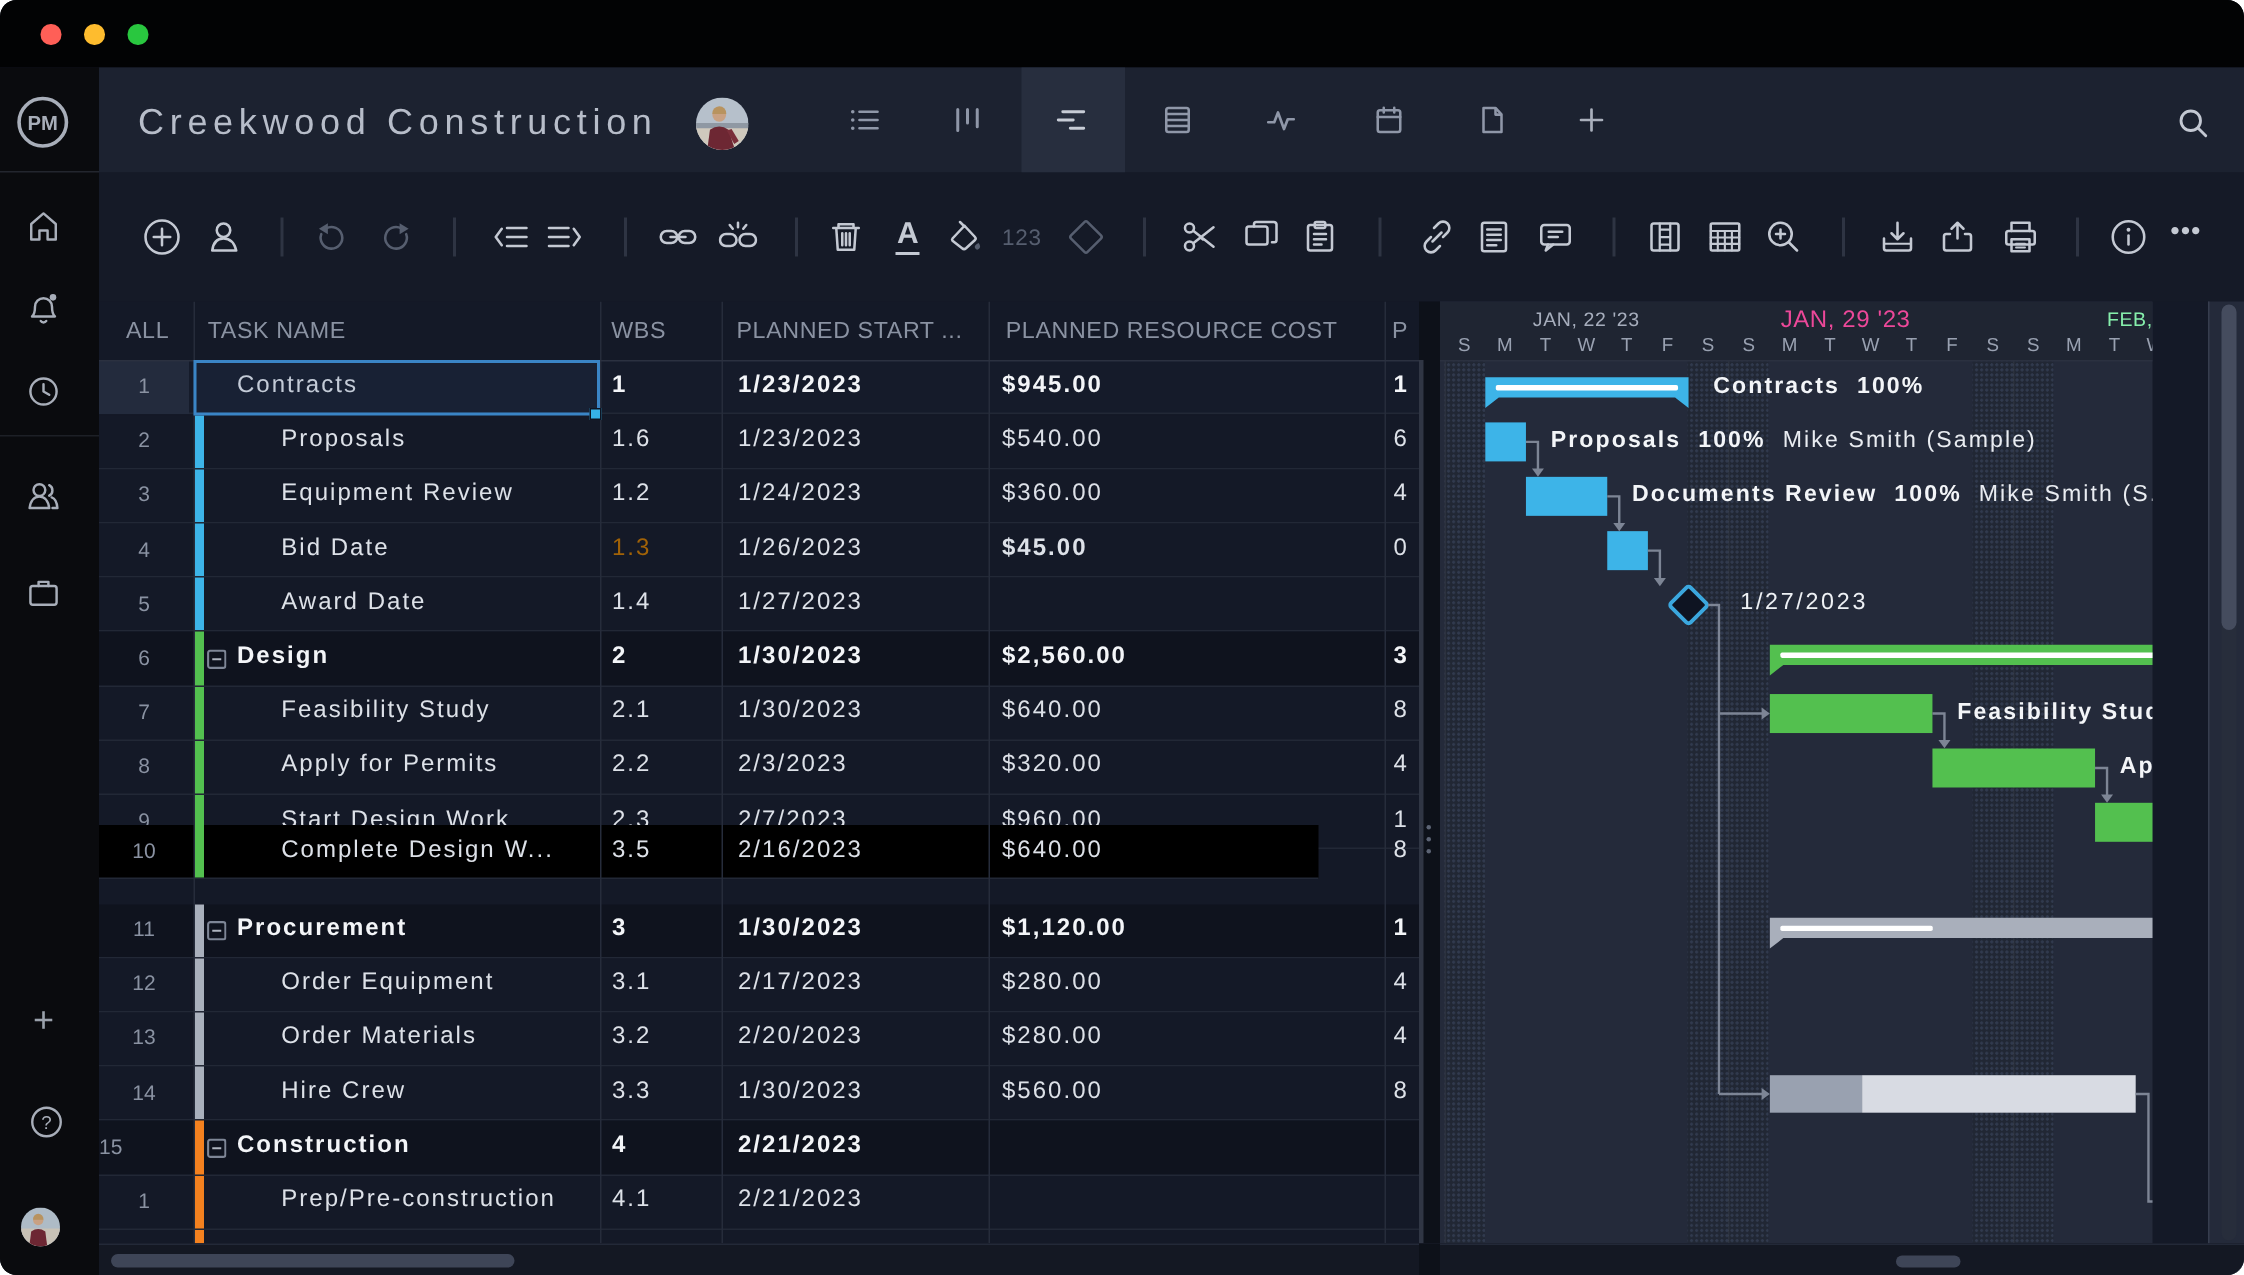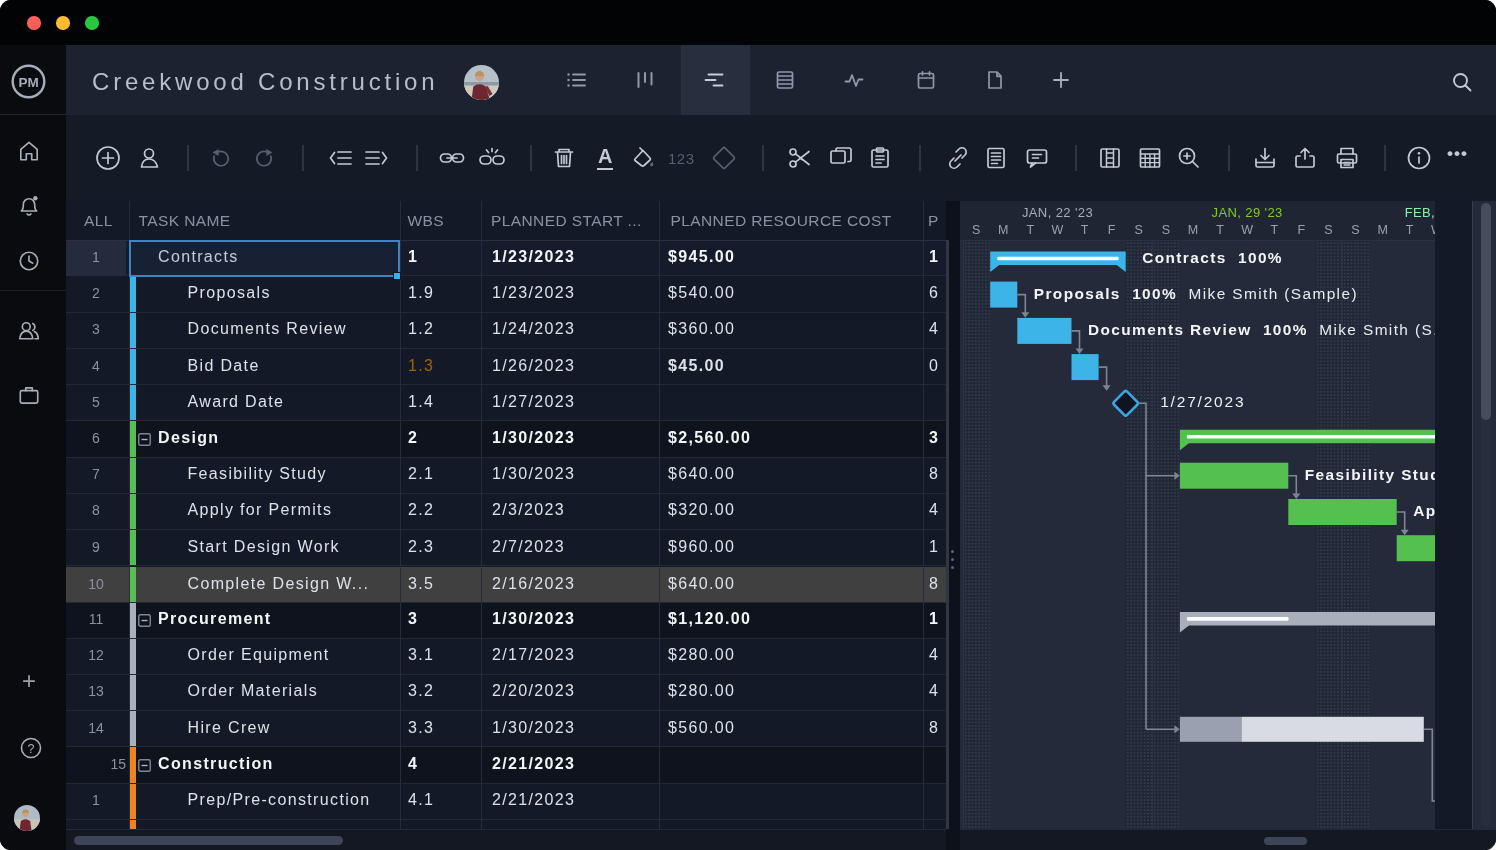--- a/index.html
+++ b/index.html
@@ -239,30 +239,30 @@
 <div class="abs txt" style="left:342px;top:7.5px;font-size:16px;letter-spacing:1.35px;font-weight:bold;color:#f3f5f8">1</div>
 <div class="abs txt" style="left:426px;top:7.5px;font-size:16px;letter-spacing:1.35px;font-weight:bold;color:#f3f5f8">1/23/2023</div>
 <div class="abs txt" style="left:602px;top:7.5px;font-size:16px;letter-spacing:1.35px;font-weight:bold;color:#f3f5f8">$945.00</div>
 <div class="abs txt" style="left:863px;top:7.5px;font-size:16px;letter-spacing:1.35px;font-weight:bold;color:#f3f5f8">1</div>
 </div>
 <div class="abs" style="left:0;top:75.5px;width:880px;height:36.2px;background:#141927;border-bottom:1px solid #222836">
 <div class="abs" style="left:0;top:0;width:60px;height:36.2px;"></div>
 <div class="abs txt" style="left:0;top:8.5px;width:60px;text-align:center;font-size:14px;color:#8a92a2">2</div>
 <div class="abs" style="left:63.5px;top:0;width:6.5px;height:35.2px;background:#3db4e8"></div>
 <div class="abs txt" style="left:121.5px;top:7.5px;font-size:16px;letter-spacing:1.35px;font-weight:normal;color:#dde1e8">Proposals</div>
-<div class="abs txt" style="left:342px;top:7.5px;font-size:16px;letter-spacing:1.35px;font-weight:normal;color:#dde1e8">1.9</div>
+<div class="abs txt" style="left:342px;top:7.5px;font-size:16px;letter-spacing:1.35px;font-weight:normal;color:#dde1e8">1.6</div>
 <div class="abs txt" style="left:426px;top:7.5px;font-size:16px;letter-spacing:1.35px;font-weight:normal;color:#dde1e8">1/23/2023</div>
 <div class="abs txt" style="left:602px;top:7.5px;font-size:16px;letter-spacing:1.35px;font-weight:normal;color:#dde1e8">$540.00</div>
 <div class="abs txt" style="left:863px;top:7.5px;font-size:16px;letter-spacing:1.35px;font-weight:normal;color:#dde1e8">6</div>
 </div>
 <div class="abs" style="left:0;top:111.7px;width:880px;height:36.2px;background:#141927;border-bottom:1px solid #222836">
 <div class="abs" style="left:0;top:0;width:60px;height:36.2px;"></div>
 <div class="abs txt" style="left:0;top:8.5px;width:60px;text-align:center;font-size:14px;color:#8a92a2">3</div>
 <div class="abs" style="left:63.5px;top:0;width:6.5px;height:35.2px;background:#3db4e8"></div>
-<div class="abs txt" style="left:121.5px;top:7.5px;font-size:16px;letter-spacing:1.35px;font-weight:normal;color:#dde1e8">Documents Review</div>
+<div class="abs txt" style="left:121.5px;top:7.5px;font-size:16px;letter-spacing:1.35px;font-weight:normal;color:#dde1e8">Equipment Review</div>
 <div class="abs txt" style="left:342px;top:7.5px;font-size:16px;letter-spacing:1.35px;font-weight:normal;color:#dde1e8">1.2</div>
 <div class="abs txt" style="left:426px;top:7.5px;font-size:16px;letter-spacing:1.35px;font-weight:normal;color:#dde1e8">1/24/2023</div>
 <div class="abs txt" style="left:602px;top:7.5px;font-size:16px;letter-spacing:1.35px;font-weight:normal;color:#dde1e8">$360.00</div>
 <div class="abs txt" style="left:863px;top:7.5px;font-size:16px;letter-spacing:1.35px;font-weight:normal;color:#dde1e8">4</div>
 </div>
 <div class="abs" style="left:0;top:148.0px;width:880px;height:36.2px;background:#141927;border-bottom:1px solid #222836">
 <div class="abs" style="left:0;top:0;width:60px;height:36.2px;"></div>
 <div class="abs txt" style="left:0;top:8.5px;width:60px;text-align:center;font-size:14px;color:#8a92a2">4</div>
 <div class="abs" style="left:63.5px;top:0;width:6.5px;height:35.2px;background:#3db4e8"></div>
 <div class="abs txt" style="left:121.5px;top:7.5px;font-size:16px;letter-spacing:1.35px;font-weight:normal;color:#dde1e8">Bid Date</div>
@@ -318,21 +318,21 @@
 <div class="abs" style="left:0;top:329.1px;width:880px;height:36.2px;background:#141927;border-bottom:1px solid #222836">
 <div class="abs" style="left:0;top:0;width:60px;height:36.2px;"></div>
 <div class="abs txt" style="left:0;top:8.5px;width:60px;text-align:center;font-size:14px;color:#8a92a2">9</div>
 <div class="abs" style="left:63.5px;top:0;width:6.5px;height:35.2px;background:#53c04f"></div>
 <div class="abs txt" style="left:121.5px;top:7.5px;font-size:16px;letter-spacing:1.35px;font-weight:normal;color:#dde1e8">Start Design Work</div>
 <div class="abs txt" style="left:342px;top:7.5px;font-size:16px;letter-spacing:1.35px;font-weight:normal;color:#dde1e8">2.3</div>
 <div class="abs txt" style="left:426px;top:7.5px;font-size:16px;letter-spacing:1.35px;font-weight:normal;color:#dde1e8">2/7/2023</div>
 <div class="abs txt" style="left:602px;top:7.5px;font-size:16px;letter-spacing:1.35px;font-weight:normal;color:#dde1e8">$960.00</div>
 <div class="abs txt" style="left:863px;top:7.5px;font-size:16px;letter-spacing:1.35px;font-weight:normal;color:#dde1e8">1</div>
 </div>
-<div class="abs" style="left:0;top:366px;width:880px;height:36.2px;background:#404040;border-bottom:1px solid #222836">
+<div class="abs" style="left:0;top:349px;width:813px;height:36.2px;background:#000000;border-bottom:1px solid #222836">
 <div class="abs" style="left:0;top:0;width:60px;height:36.2px;"></div>
 <div class="abs txt" style="left:0;top:8.5px;width:60px;text-align:center;font-size:14px;color:#8a92a2">10</div>
 <div class="abs" style="left:63.5px;top:0;width:6.5px;height:35.2px;background:#53c04f"></div>
 <div class="abs txt" style="left:121.5px;top:7.5px;font-size:16px;letter-spacing:1.35px;font-weight:normal;color:#dde1e8">Complete Design W...</div>
 <div class="abs txt" style="left:342px;top:7.5px;font-size:16px;letter-spacing:1.35px;font-weight:normal;color:#dde1e8">3.5</div>
 <div class="abs txt" style="left:426px;top:7.5px;font-size:16px;letter-spacing:1.35px;font-weight:normal;color:#dde1e8">2/16/2023</div>
 <div class="abs txt" style="left:602px;top:7.5px;font-size:16px;letter-spacing:1.35px;font-weight:normal;color:#dde1e8">$640.00</div>
 <div class="abs txt" style="left:863px;top:7.5px;font-size:16px;letter-spacing:1.35px;font-weight:normal;color:#dde1e8">8</div>
 </div>
 <div class="abs" style="left:0;top:401.5px;width:880px;height:36.2px;background:#0f131e;border-bottom:1px solid #222836">
@@ -374,21 +374,21 @@
 <div class="abs txt" style="left:0;top:8.5px;width:60px;text-align:center;font-size:14px;color:#8a92a2">14</div>
 <div class="abs" style="left:63.5px;top:0;width:6.5px;height:35.2px;background:#a9b0bc"></div>
 <div class="abs txt" style="left:121.5px;top:7.5px;font-size:16px;letter-spacing:1.35px;font-weight:normal;color:#dde1e8">Hire Crew</div>
 <div class="abs txt" style="left:342px;top:7.5px;font-size:16px;letter-spacing:1.35px;font-weight:normal;color:#dde1e8">3.3</div>
 <div class="abs txt" style="left:426px;top:7.5px;font-size:16px;letter-spacing:1.35px;font-weight:normal;color:#dde1e8">1/30/2023</div>
 <div class="abs txt" style="left:602px;top:7.5px;font-size:16px;letter-spacing:1.35px;font-weight:normal;color:#dde1e8">$560.00</div>
 <div class="abs txt" style="left:863px;top:7.5px;font-size:16px;letter-spacing:1.35px;font-weight:normal;color:#dde1e8">8</div>
 </div>
 <div class="abs" style="left:0;top:546.4px;width:880px;height:36.2px;background:#0f131e;border-bottom:1px solid #222836">
 <div class="abs" style="left:0;top:0;width:60px;height:36.2px;"></div>
-<div class="abs txt" style="left:0;top:8.5px;width:60px;text-align:right;font-size:14px;color:#8a92a2">15</div>
+<div class="abs txt" style="left:0;top:8.5px;width:60px;text-align:left;font-size:14px;color:#8a92a2">15</div>
 <div class="abs" style="left:63.5px;top:0;width:6.5px;height:35.2px;background:#f4811f"></div>
 <svg class="abs" style="left:72px;top:11.6px" width="13" height="13" viewBox="0 0 13 13" fill="none">
           <rect x="0.75" y="0.75" width="11.5" height="11.5" rx="1.5" stroke="#7e8696" stroke-width="1.4"></rect>
           <path d="M3.5 6.5 H9.5" stroke="#aeb4bf" stroke-width="1.4"></path>
         </svg>
 <div class="abs txt" style="left:92px;top:7.5px;font-size:16px;letter-spacing:1.35px;font-weight:bold;color:#f3f5f8">Construction</div>
 <div class="abs txt" style="left:342px;top:7.5px;font-size:16px;letter-spacing:1.35px;font-weight:bold;color:#f3f5f8">4</div>
 <div class="abs txt" style="left:426px;top:7.5px;font-size:16px;letter-spacing:1.35px;font-weight:bold;color:#f3f5f8">2/21/2023</div>
 <div class="abs txt" style="left:602px;top:7.5px;font-size:16px;letter-spacing:1.35px;font-weight:bold;color:#f3f5f8"></div>
 <div class="abs txt" style="left:863px;top:7.5px;font-size:16px;letter-spacing:1.35px;font-weight:bold;color:#f3f5f8"></div>
@@ -421,21 +421,21 @@
 <div class="abs" style="left:959.5px;top:201px;width:475px;height:628px;background:#242a3a;overflow:hidden">
 <div class="abs" style="left:0;top:0;width:536.5px;height:39.3px;background:#1f2532"></div>
 <div class="abs" style="left:3.1px;top:39.3px;width:27.1px;height:589px;background-color:#212734;background-image:radial-gradient(circle,#313a4e 0.85px,rgba(0,0,0,0) 1.1px);background-size:3.39px 3.39px;background-position:1px 1.5px;"></div>
 <div class="abs" style="left:165.7px;top:39.3px;width:54.2px;height:589px;background-color:#212734;background-image:radial-gradient(circle,#313a4e 0.85px,rgba(0,0,0,0) 1.1px);background-size:3.39px 3.39px;background-position:1px 1.5px;"></div>
 <div class="abs" style="left:355.4px;top:39.3px;width:54.2px;height:589px;background-color:#212734;background-image:radial-gradient(circle,#313a4e 0.85px,rgba(0,0,0,0) 1.1px);background-size:3.39px 3.39px;background-position:1px 1.5px;"></div>
 <div class="abs" style="left:3.1px;top:39.3px;width:1px;height:589px;background:rgba(255,255,255,0.05)"></div>
 <div class="abs" style="left:192.8px;top:39.3px;width:1px;height:589px;background:rgba(255,255,255,0.05)"></div>
 <div class="abs" style="left:382.5px;top:39.3px;width:1px;height:589px;background:rgba(255,255,255,0.05)"></div>
 <div class="abs" style="left:0;top:39.3px;width:536.5px;height:1px;background:#2b3140"></div>
 <div class="abs txt" style="left:38.0px;top:4px;width:120px;text-align:center;font-size:13px;letter-spacing:0.4px;color:#a6adbc">JAN, 22 '23</div>
-<div class="abs txt" style="left:227.6px;top:4px;width:120px;text-align:center;font-size:13px;letter-spacing:0.4px;color:#84cc16">JAN, 29 '23</div>
+<div class="abs txt" style="left:227.6px;top:4px;width:120px;font-size:16px;letter-spacing:0.4px;color:#ec4899">JAN, 29 '23</div>
 <div class="abs txt" style="left:417.3px;top:4px;width:120px;text-align:center;font-size:13px;letter-spacing:0.4px;color:#86efac">FEB, 5 '23</div>
 <div class="abs txt" style="left:6.6px;top:21.5px;width:20px;text-align:center;font-size:12.5px;color:#99a1b1">S</div>
 <div class="abs txt" style="left:33.8px;top:21.5px;width:20px;text-align:center;font-size:12.5px;color:#99a1b1">M</div>
 <div class="abs txt" style="left:60.9px;top:21.5px;width:20px;text-align:center;font-size:12.5px;color:#99a1b1">T</div>
 <div class="abs txt" style="left:88.0px;top:21.5px;width:20px;text-align:center;font-size:12.5px;color:#99a1b1">W</div>
 <div class="abs txt" style="left:115.0px;top:21.5px;width:20px;text-align:center;font-size:12.5px;color:#99a1b1">T</div>
 <div class="abs txt" style="left:142.1px;top:21.5px;width:20px;text-align:center;font-size:12.5px;color:#99a1b1">F</div>
 <div class="abs txt" style="left:169.2px;top:21.5px;width:20px;text-align:center;font-size:12.5px;color:#99a1b1">S</div>
 <div class="abs txt" style="left:196.3px;top:21.5px;width:20px;text-align:center;font-size:12.5px;color:#99a1b1">S</div>
 <div class="abs txt" style="left:223.5px;top:21.5px;width:20px;text-align:center;font-size:12.5px;color:#99a1b1">M</div>

